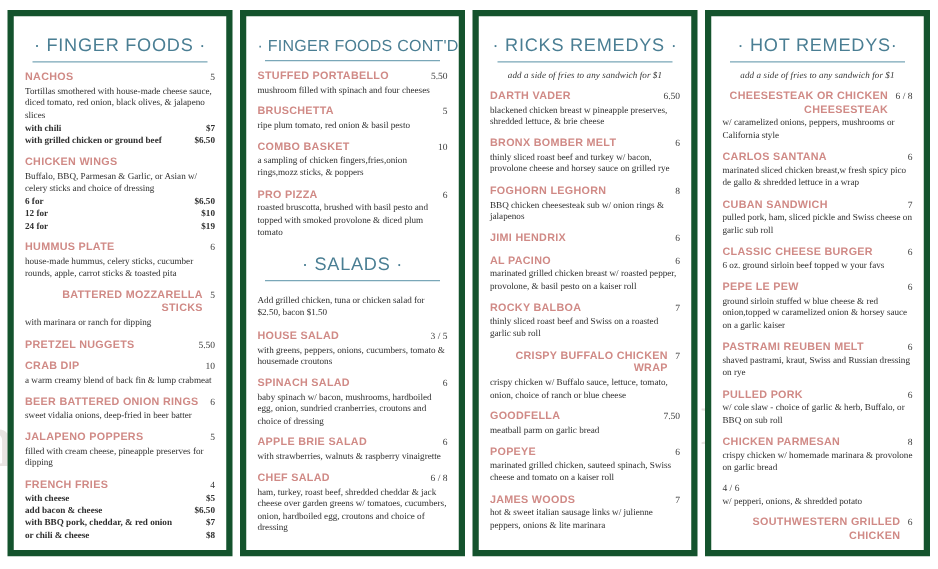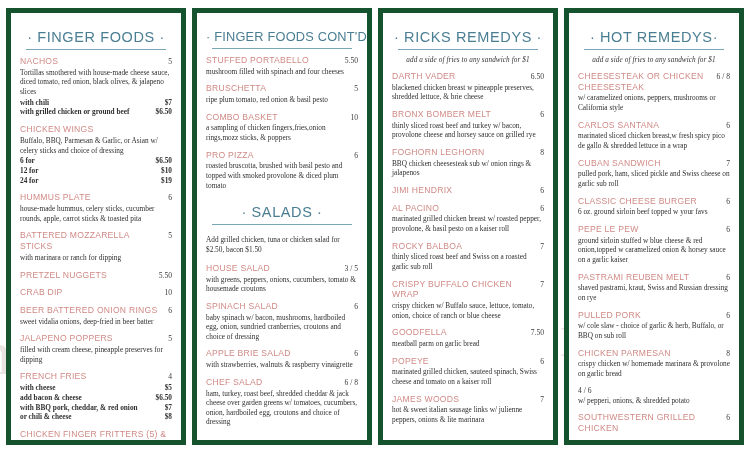--- a/index.html
+++ b/index.html
@@ -87,22 +87,23 @@
     display: flex;
     align-items: baseline;
     justify-content: space-between;
     gap: 6px;
   }
   .item-name {
     font-family: "Liberation Sans", sans-serif;
     font-size: 8.6px;
     letter-spacing: 0.25px;
     color: #d08a86;
-    font-weight: 400;
+    font-weight: 700;
     line-height: 1.25;
+    text-align: right;
   }
   .item-price {
     font-family: "Liberation Serif", serif;
     font-size: 7.6px;
     color: #3a3a3a;
     white-space: nowrap;
     flex: 0 0 auto;
   }
   .item-desc {
     font-size: 7.3px;
@@ -208,20 +209,21 @@
           <span class="item-name">PRETZEL NUGGETS</span>
           <span class="item-price">5.50</span>
         </div>
       </div>
 
       <div class="item">
         <div class="item-head">
           <span class="item-name">CRAB DIP</span>
           <span class="item-price">10</span>
         </div>
+        <div class="item-desc">a warm creamy blend of back fin &amp; lump crabmeat</div>
       </div>
 
       <div class="item">
         <div class="item-head">
           <span class="item-name">BEER BATTERED  ONION RINGS</span>
           <span class="item-price">6</span>
         </div>
         <div class="item-desc">sweet vidalia onions, deep-fried in beer batter</div>
       </div>
 

